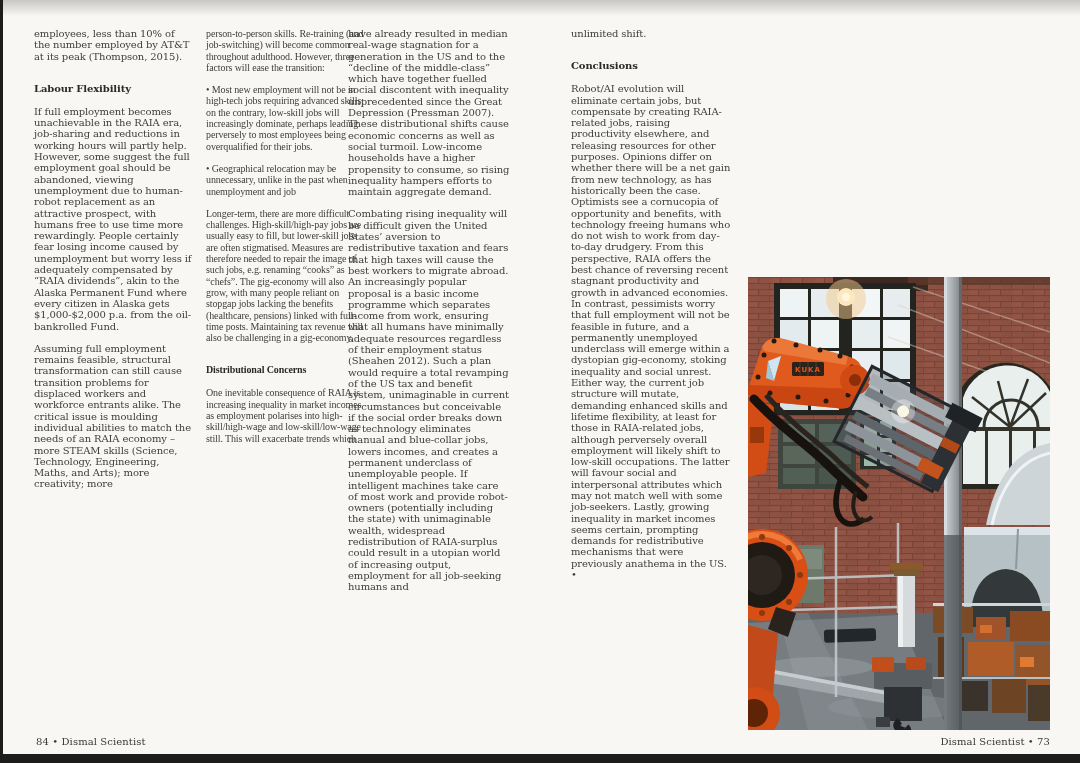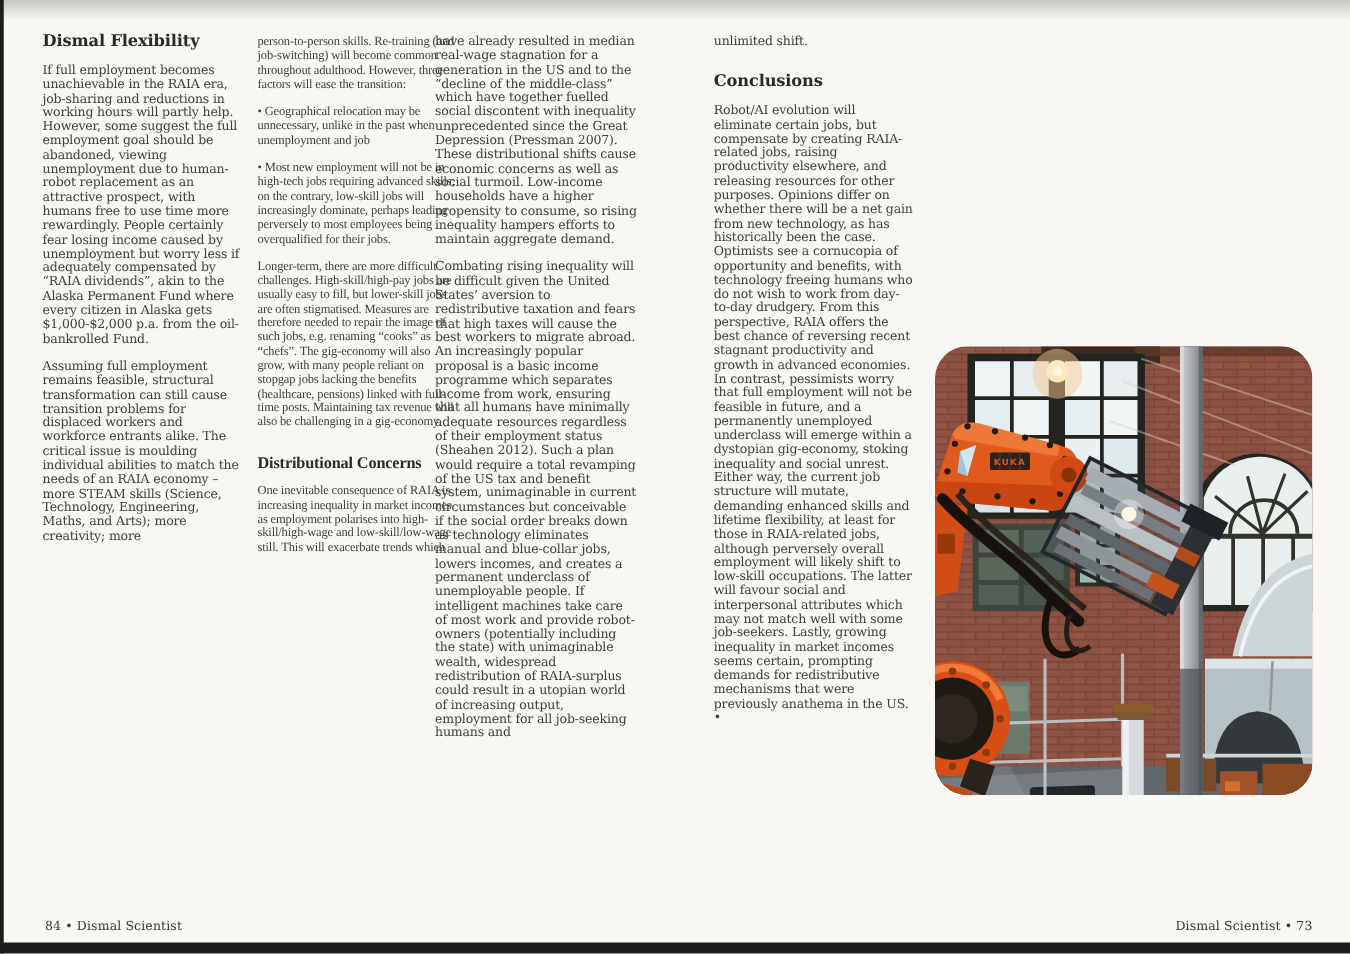--- a/index.html
+++ b/index.html
@@ -6,47 +6,48 @@
   #screen{position:relative;width:1080px;height:763px;background:#f8f7f3;overflow:hidden;
           font-family:"DejaVu Serif","Liberation Serif",serif;}
   .edge-left{position:absolute;left:0;top:0;width:3px;height:763px;background:#1d1d1b;}
   .edge-bottom{position:absolute;left:0;top:754px;width:1080px;height:9px;background:#1d1d1b;}
   .edge-top-shadow{position:absolute;left:0;top:0;width:1080px;height:16px;
           background:linear-gradient(#c8c7c4,rgba(248,247,243,0));}
   .col{position:absolute;top:28px;font-size:10px;line-height:11.3px;letter-spacing:-0.12px;
        color:#3f3e3b;text-align:left;hyphens:auto;}
   .col p{margin:0 0 11px 0;}
   .col p:first-child{margin-top:0;}
-  .col h3{font-size:13px;line-height:12px;font-weight:bold;color:#2b2a27;margin:21px 0 11px 0;}
+  .col h3{font-size:10px;line-height:12px;font-weight:bold;color:#2b2a27;margin:21px 0 11px 0;}
   .col h3:first-child{margin-top:0;}
   #col1{left:34px;width:158px;}
   #col2{left:206px;width:160px;font-family:Liberation Serif, serif;}
   #col3{left:348px;width:162px;}
   #col4{left:571px;width:160px;}
   .footer{position:absolute;top:736px;font-size:10px;color:#3a3937;letter-spacing:0.1px;}
   #footer-left{left:36px;}
   #footer-right{right:30px;}
-  .photo{position:absolute;left:748px;top:277px;width:302px;height:359px;overflow:hidden;border-radius:26px;}
+  .photo{position:absolute;left:748px;top:277px;width:302px;height:453px;overflow:hidden;}
   .photo svg{display:block;}
 </style>
 </head>
 <body>
 
 <div id="screen">
 
   <div class="col" id="col1">
-    <h3>Dismal Flexibility</h3>
+    <p>employees, less than 10% of the number employed by AT&amp;T at its peak (Thompson, 2015).</p>
+    <h3>Labour Flexibility</h3>
     <p>If full employment becomes unachievable in the RAIA era, job-sharing and reductions in working hours will partly help. However, some suggest the full employment goal should be abandoned, viewing unemployment due to human-robot replacement as an attractive prospect, with humans free to use time more rewardingly. People certainly fear losing income caused by unemployment but worry less if adequately compensated by “RAIA dividends”, akin to the Alaska Permanent Fund where every citizen in Alaska gets $1,000-$2,000 p.a. from the oil-bankrolled Fund.</p>
     <p>Assuming full employment remains feasible, structural transformation can still cause transition problems for displaced workers and workforce entrants alike. The critical issue is moulding individual abilities to match the needs of an RAIA economy – more STEAM skills (Science, Technology, Engineering, Maths, and Arts); more creativity; more</p>
   </div>
 
   <div class="col" id="col2">
     <p>person-to-person skills. Re-training (and job-switching) will become common throughout adulthood. However, three factors will ease the transition:</p>
+    <p>• Most new employment will not be in high-tech jobs requiring advanced skills; on the contrary, low-skill jobs will increasingly dominate, perhaps leading perversely to most employees being overqualified for their jobs.</p>
     <p>• Geographical relocation may be unnecessary, unlike in the past when unemployment and job</p>
-    <p>• Most new employment will not be in high-tech jobs requiring advanced skills; on the contrary, low-skill jobs will increasingly dominate, perhaps leading perversely to most employees being overqualified for their jobs.</p>
     <p>Longer-term, there are more difficult challenges. High-skill/high-pay jobs are usually easy to fill, but lower-skill jobs are often stigmatised. Measures are therefore needed to repair the image of such jobs, e.g. renaming “cooks” as “chefs”. The gig-economy will also grow, with many people reliant on stopgap jobs lacking the benefits (healthcare, pensions) linked with full- time posts. Maintaining tax revenue will also be challenging in a gig-economy.</p>
     <h3>Distributional Concerns</h3>
     <p>One inevitable consequence of RAIA is increasing inequality in market incomes as employment polarises into high-skill/high-wage and low-skill/low-wage still. This will exacerbate trends which</p>
   </div>
 
   <div class="col" id="col3">
     <p>have already resulted in median real-wage stagnation for a generation in the US and to the “decline of the middle-class” which have together fuelled social discontent with inequality unprecedented since the Great Depression (Pressman 2007). These distributional shifts cause economic concerns as well as social turmoil. Low-income households have a higher propensity to consume, so rising inequality hampers efforts to maintain aggregate demand.</p>
     <p>Combating rising inequality will be difficult given the United States’ aversion to redistributive taxation and fears that high taxes will cause the best workers to migrate abroad. An increasingly popular proposal is a basic income programme which separates income from work, ensuring that all humans have minimally adequate resources regardless of their employment status (Sheahen 2012). Such a plan would require a total revamping of the US tax and benefit system, unimaginable in current circumstances but conceivable if the social order breaks down as technology eliminates manual and blue-collar jobs, lowers incomes, and creates a permanent underclass of unemployable people. If intelligent machines take care of most work and provide robot-owners (potentially including the state) with unimaginable wealth, widespread redistribution of RAIA-surplus could result in a utopian world of increasing output, employment for all job-seeking humans and</p>
   </div>
 

